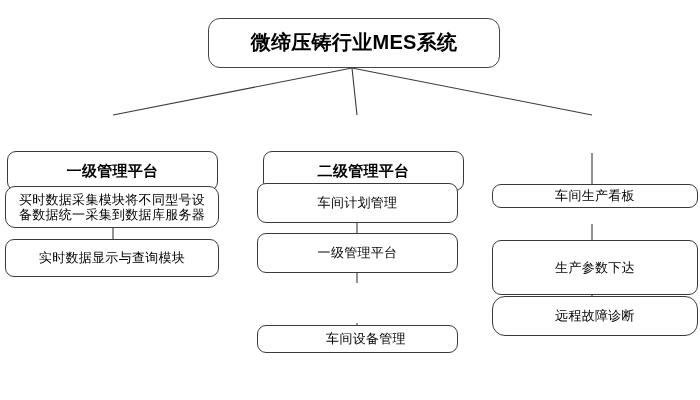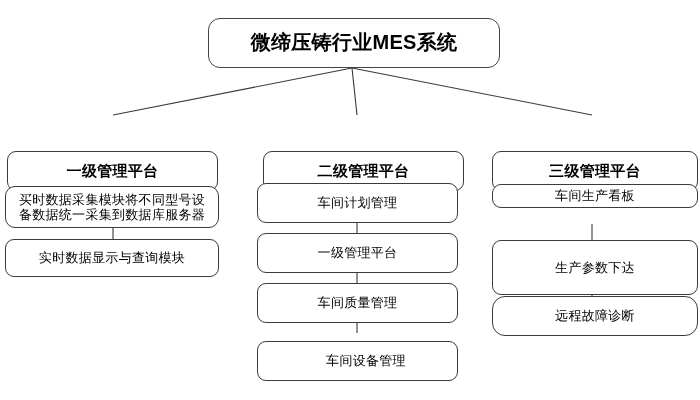--- a/index.html
+++ b/index.html
@@ -102,42 +102,36 @@
   <div class="node node-title">
     <span>微缔压铸行业MES系统</span>
   </div>
 
   <div class="node node-header col1">
     <span>一级管理平台</span>
   </div>
   <div class="node node-header col2">
     <span>二级管理平台</span>
   </div>
-  <div class="node node-header col3">
-    <span>三级管理平台</span>
-  </div>
 
   <div class="node node-leaf leaf-col1" style="top:186px;height:42px;border-radius:10px;">
     <span class="leaf-text">买时数据采集模块将不同型号设
 备数据统一采集到数据库服务器</span>
   </div>
   <div class="node node-leaf leaf-col1" style="top:239px;height:38px;">
     <span class="leaf-text">实时数据显示与查询模块</span>
   </div>
 
   <div class="node node-leaf leaf-col2" style="top:183px;height:40px;">
     <span class="leaf-text">车间计划管理</span>
   </div>
   <div class="node node-leaf leaf-col2" style="top:233px;height:40px;">
     <span class="leaf-text">一级管理平台</span>
   </div>
-  <div class="node node-leaf leaf-col2" style="top:283px;height:40px;">
-    <span class="leaf-text">车间质量管理</span>
-  </div>
-  <div class="node node-leaf leaf-col2" style="top:341px;height:40px;padding-left:17px;">
+  <div class="node node-leaf leaf-col2" style="top:325px;height:28px;padding-left:17px;">
     <span class="leaf-text">车间设备管理</span>
   </div>
 
   <div class="node node-leaf leaf-col3" style="top:184px;height:24px;">
     <span class="leaf-text">车间生产看板</span>
   </div>
   <div class="node node-leaf leaf-col3" style="top:240px;height:55px;">
     <span class="leaf-text">生产参数下达</span>
   </div>
   <div class="node node-leaf leaf-col3" style="top:296px;height:40px;border-radius:13px;">

